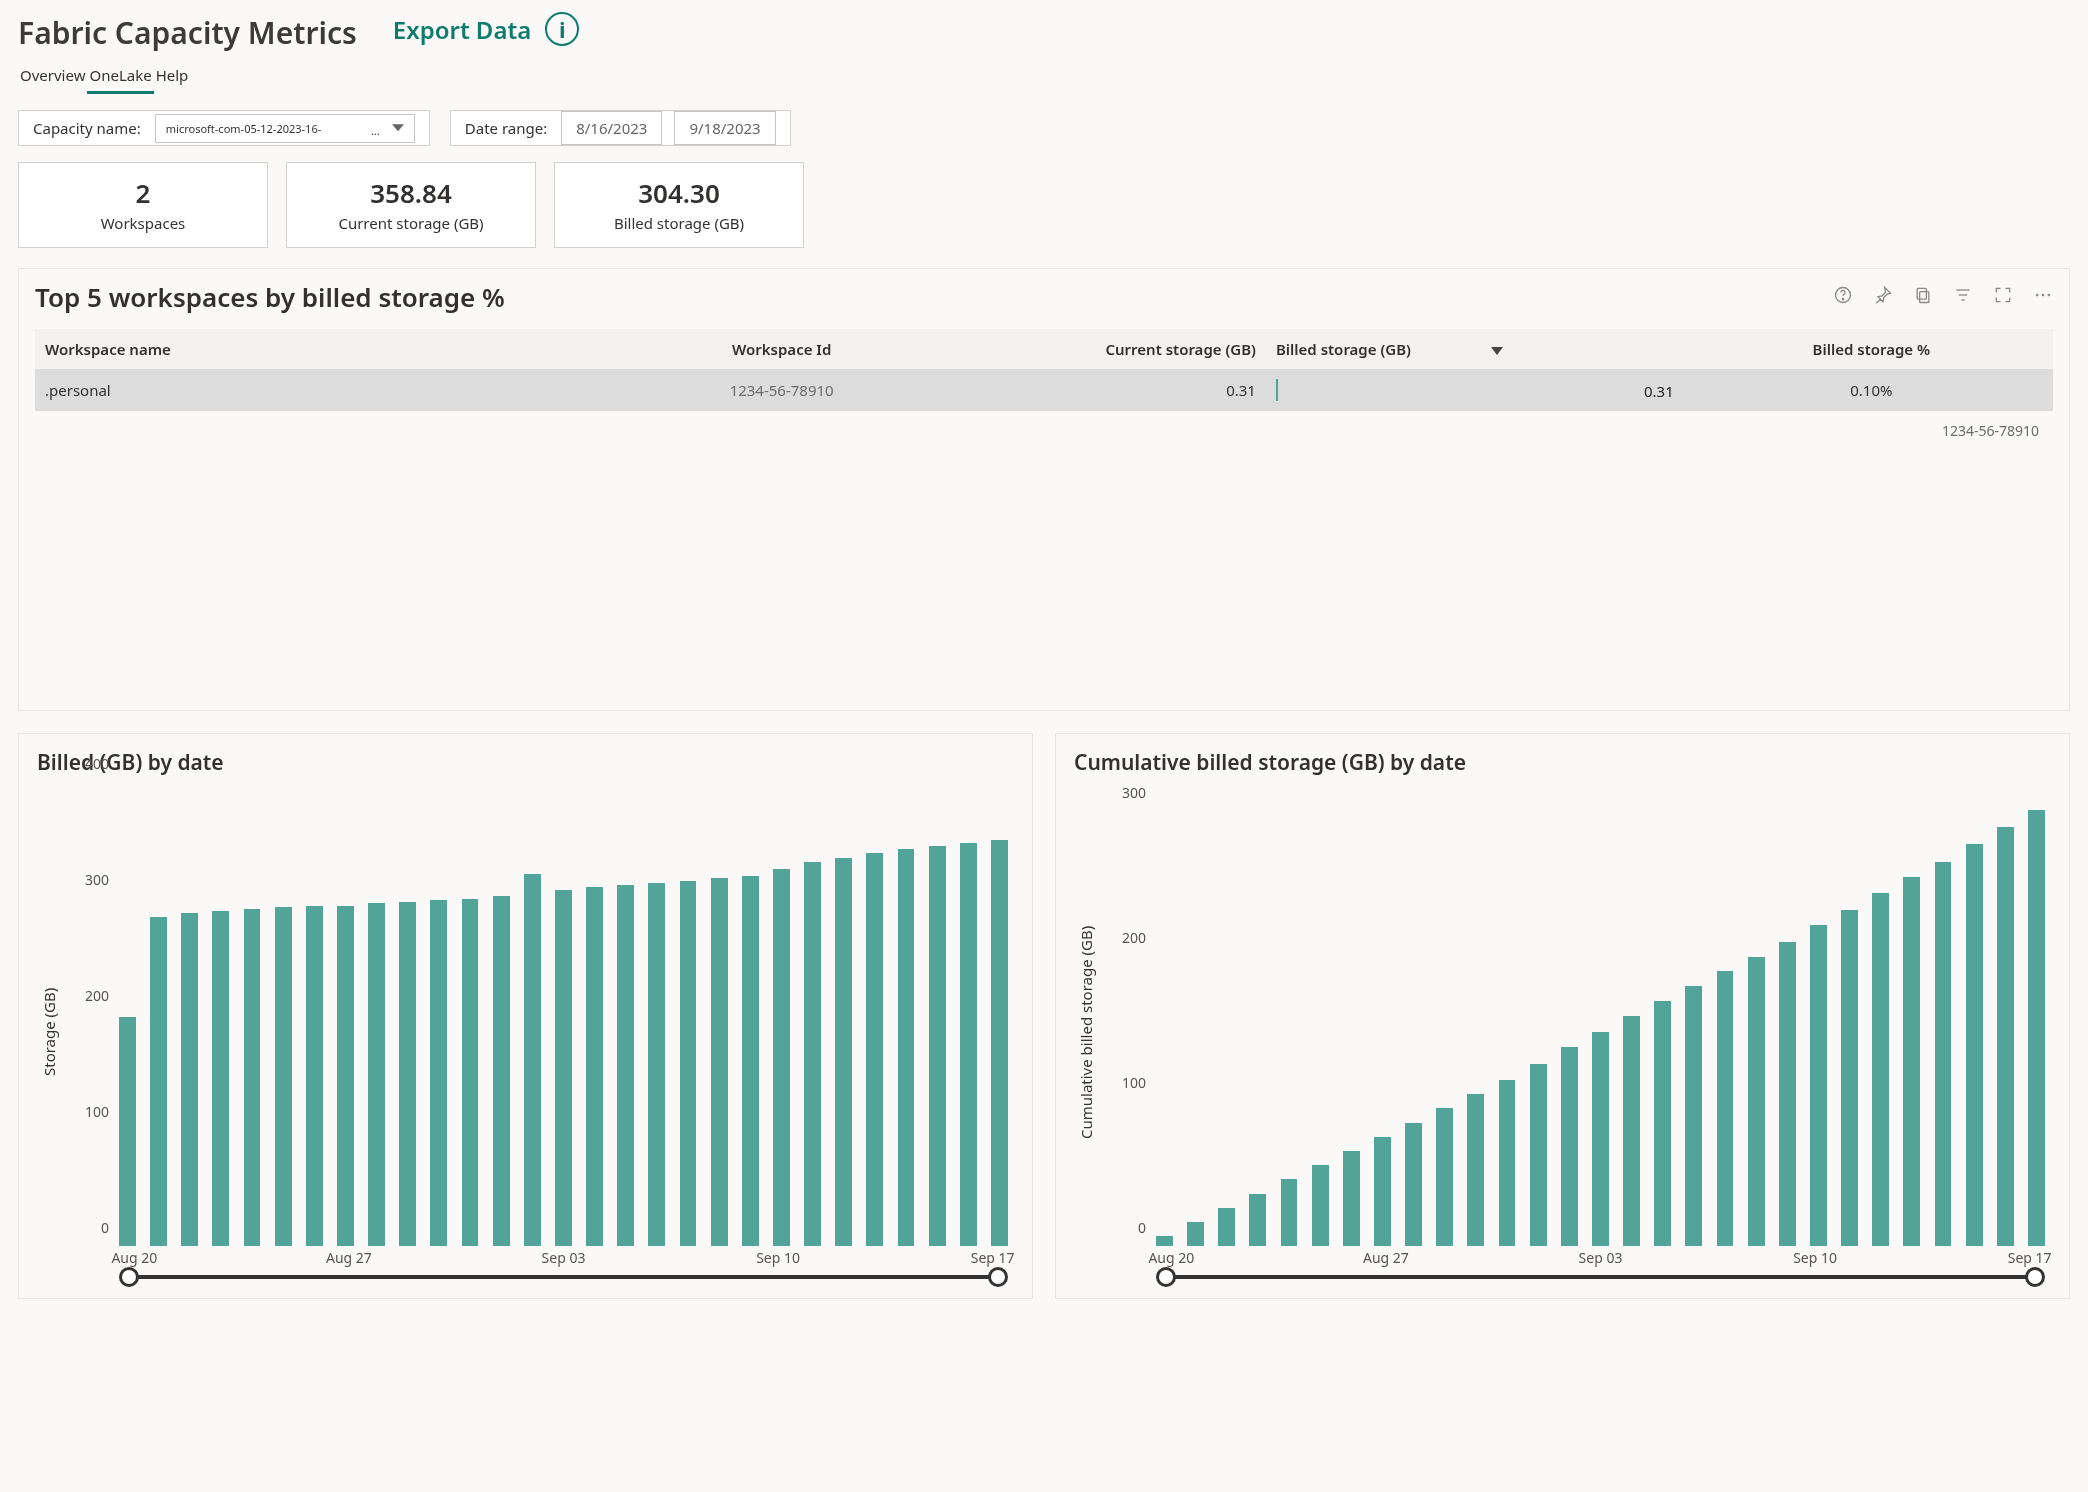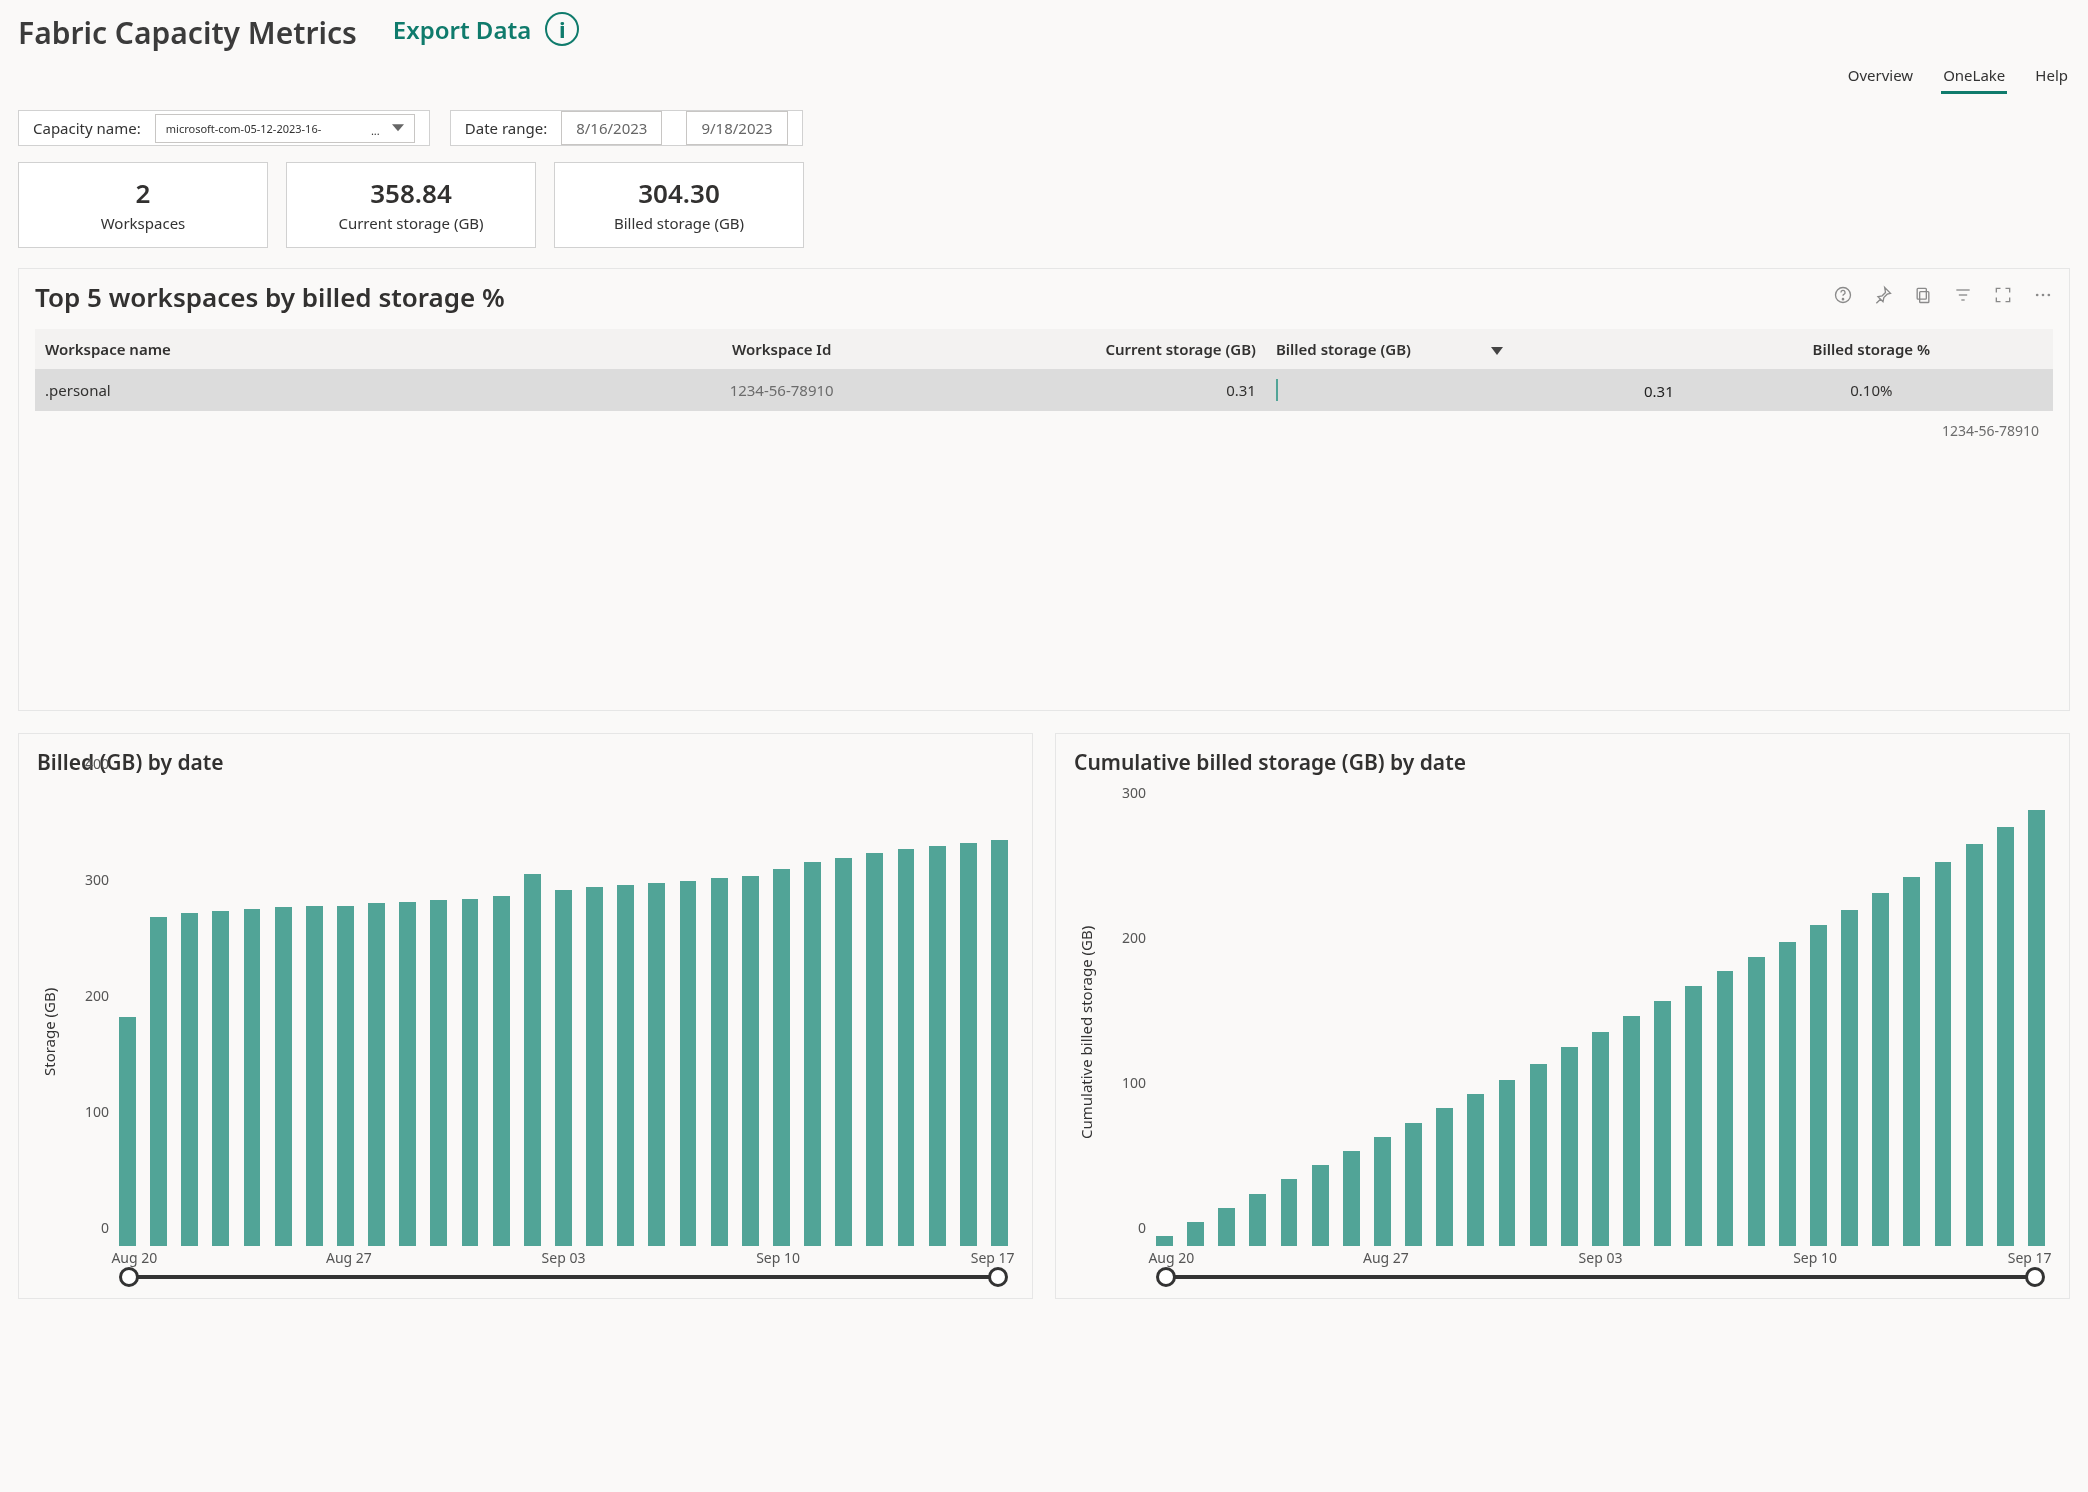--- a/index.html
+++ b/index.html
@@ -12,30 +12,30 @@
     --tile:#ffffff;
   }
   *{box-sizing:border-box;font-family:"Segoe UI",system-ui,Arial,sans-serif;}
   body{margin:0;background:var(--bg);color:var(--text);font-size:14px;width:2088px;}
   .page{padding:12px 18px 30px 18px;}
   .hdr{display:flex;align-items:flex-start;justify-content:flex-start;gap:36px;}
   .title{font-size:30px;font-weight:600;color:#3b3b3b;}
   .export{display:flex;align-items:center;gap:14px;}
   .export-text{color:var(--accent);font-size:24px;font-weight:600;}
   .info-ico{width:34px;height:34px;border:2px solid var(--accent);border-radius:50%;display:flex;align-items:center;justify-content:center;color:var(--accent);font-weight:700;font-size:22px;}
-  .tabs{display:flex;gap:26px;margin-top:6px;justify-content:flex-end;}
+  .tabs{display:flex;margin-top:6px;}
   .tab{padding:6px 2px;font-size:15px;color:#333;border-bottom:3px solid transparent;cursor:pointer;}
   .tab.active{border-bottom-color:var(--accent);font-weight:400;}
   .filter-row{display:flex;gap:20px;margin-top:16px;}
   .filter-card{background:var(--tile);border:1px solid var(--border);padding:0 14px;display:flex;align-items:center;gap:14px;}
   .filter-label{font-size:15px;color:#333;}
   .sel{border:1px solid #c8c6c4;background:#fff;padding:6px 46px 6px 10px;position:relative;font-size:11px;color:#333;min-width:80px;}
   .sel.wide{min-width:260px;}
   .sel-caret{position:absolute;right:10px;top:50%;transform:translateY(-55%);width:0;height:0;border-left:6px solid transparent;border-right:6px solid transparent;border-top:7px solid #666;}
-  .date-pair{display:flex;gap:24px;}
+  .date-pair{display:flex;gap:12px;}
   .date-in{border:1px solid #c8c6c4;background:#fff;padding:6px 14px;color:#666;font-size:15px;}
   .kpi-row{display:flex;gap:18px;margin-top:16px;}
   .kpi{background:var(--tile);border:1px solid var(--border);width:250px;padding:12px 12px 14px;text-align:center;}
   .kpi-v{font-size:26px;font-weight:600;}
   .kpi-l{font-size:15px;color:#333;margin-top:2px;}
   .section{margin-top:20px;background:var(--bg);border:1px solid #e6e6e6;padding:0;}
   .sec-head{display:flex;align-items:center;justify-content:space-between;padding:10px 16px 8px;}
   .sec-title{font-size:26px;font-weight:600;}
   .sec-tools{display:flex;gap:20px;color:#767676;}
   .sec-tools svg{width:20px;height:20px;stroke:#8a8a8a;fill:none;stroke-width:1.6;}

